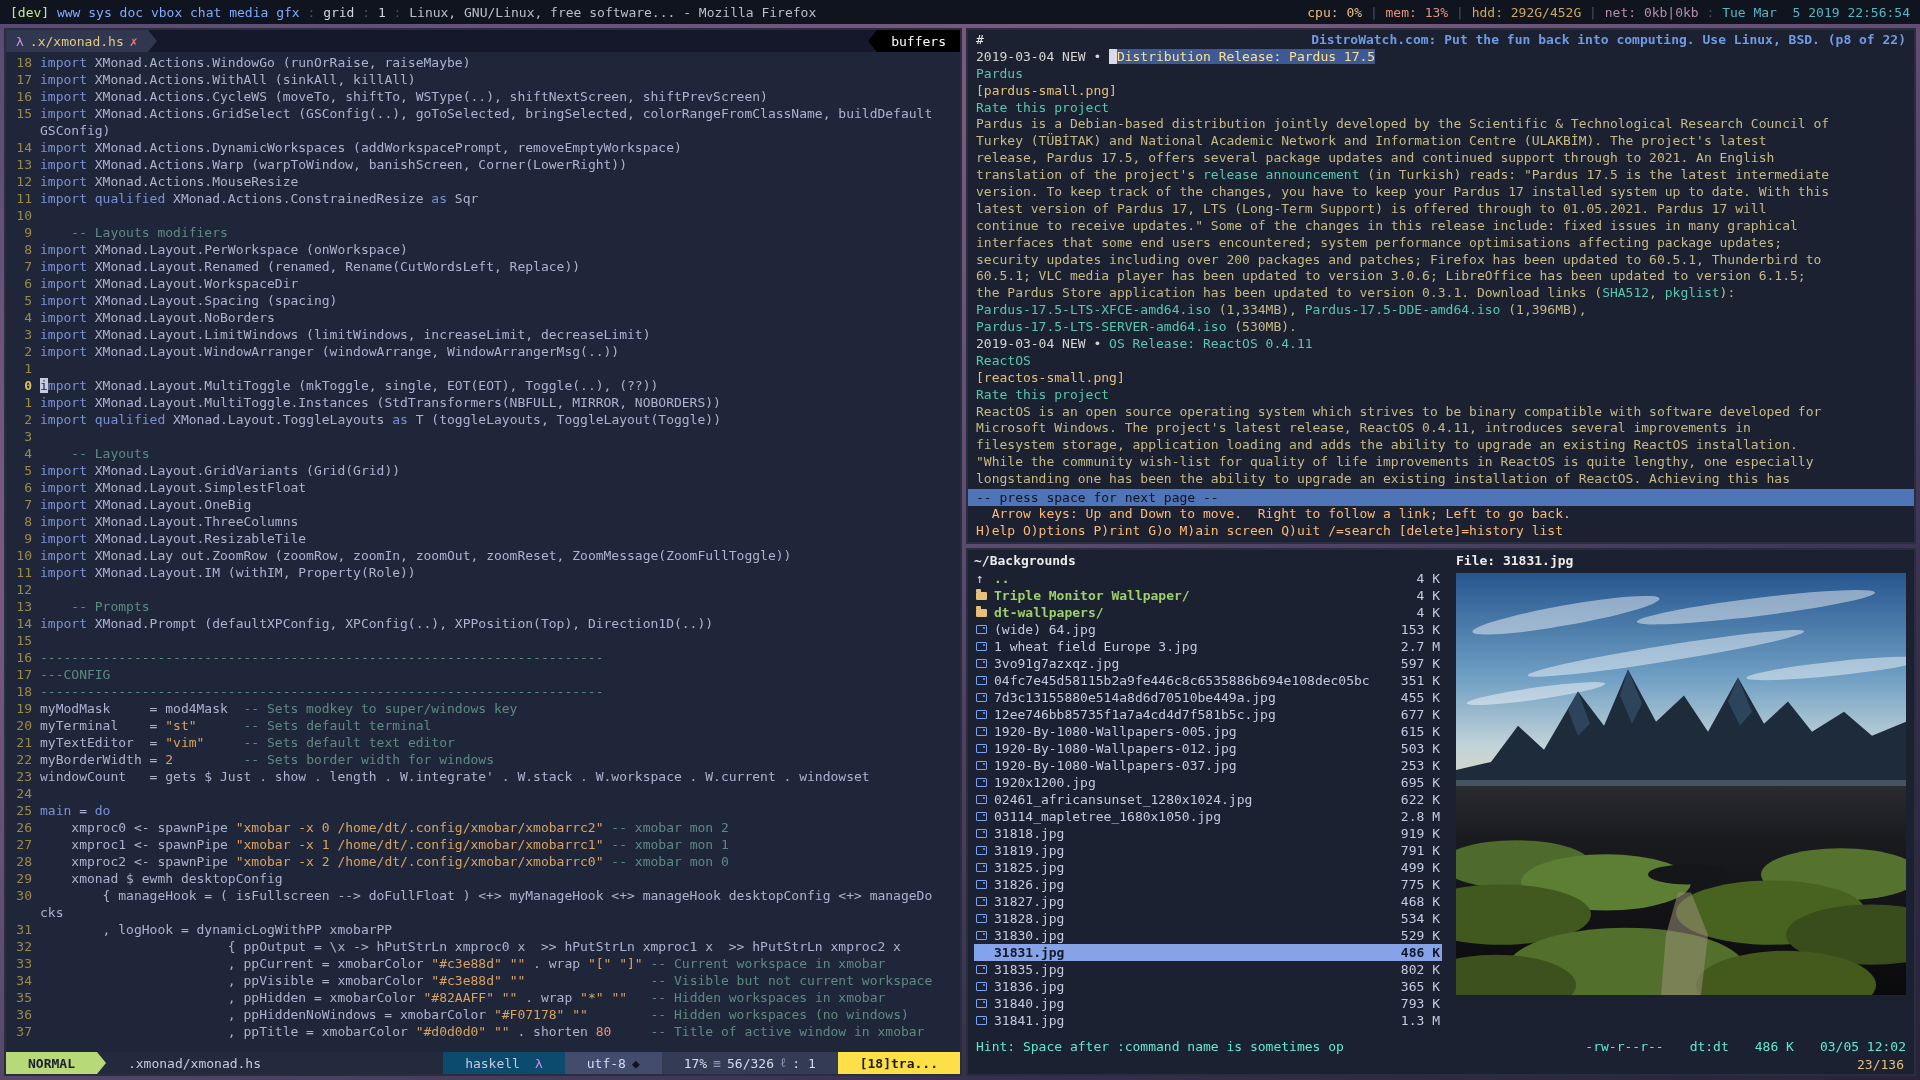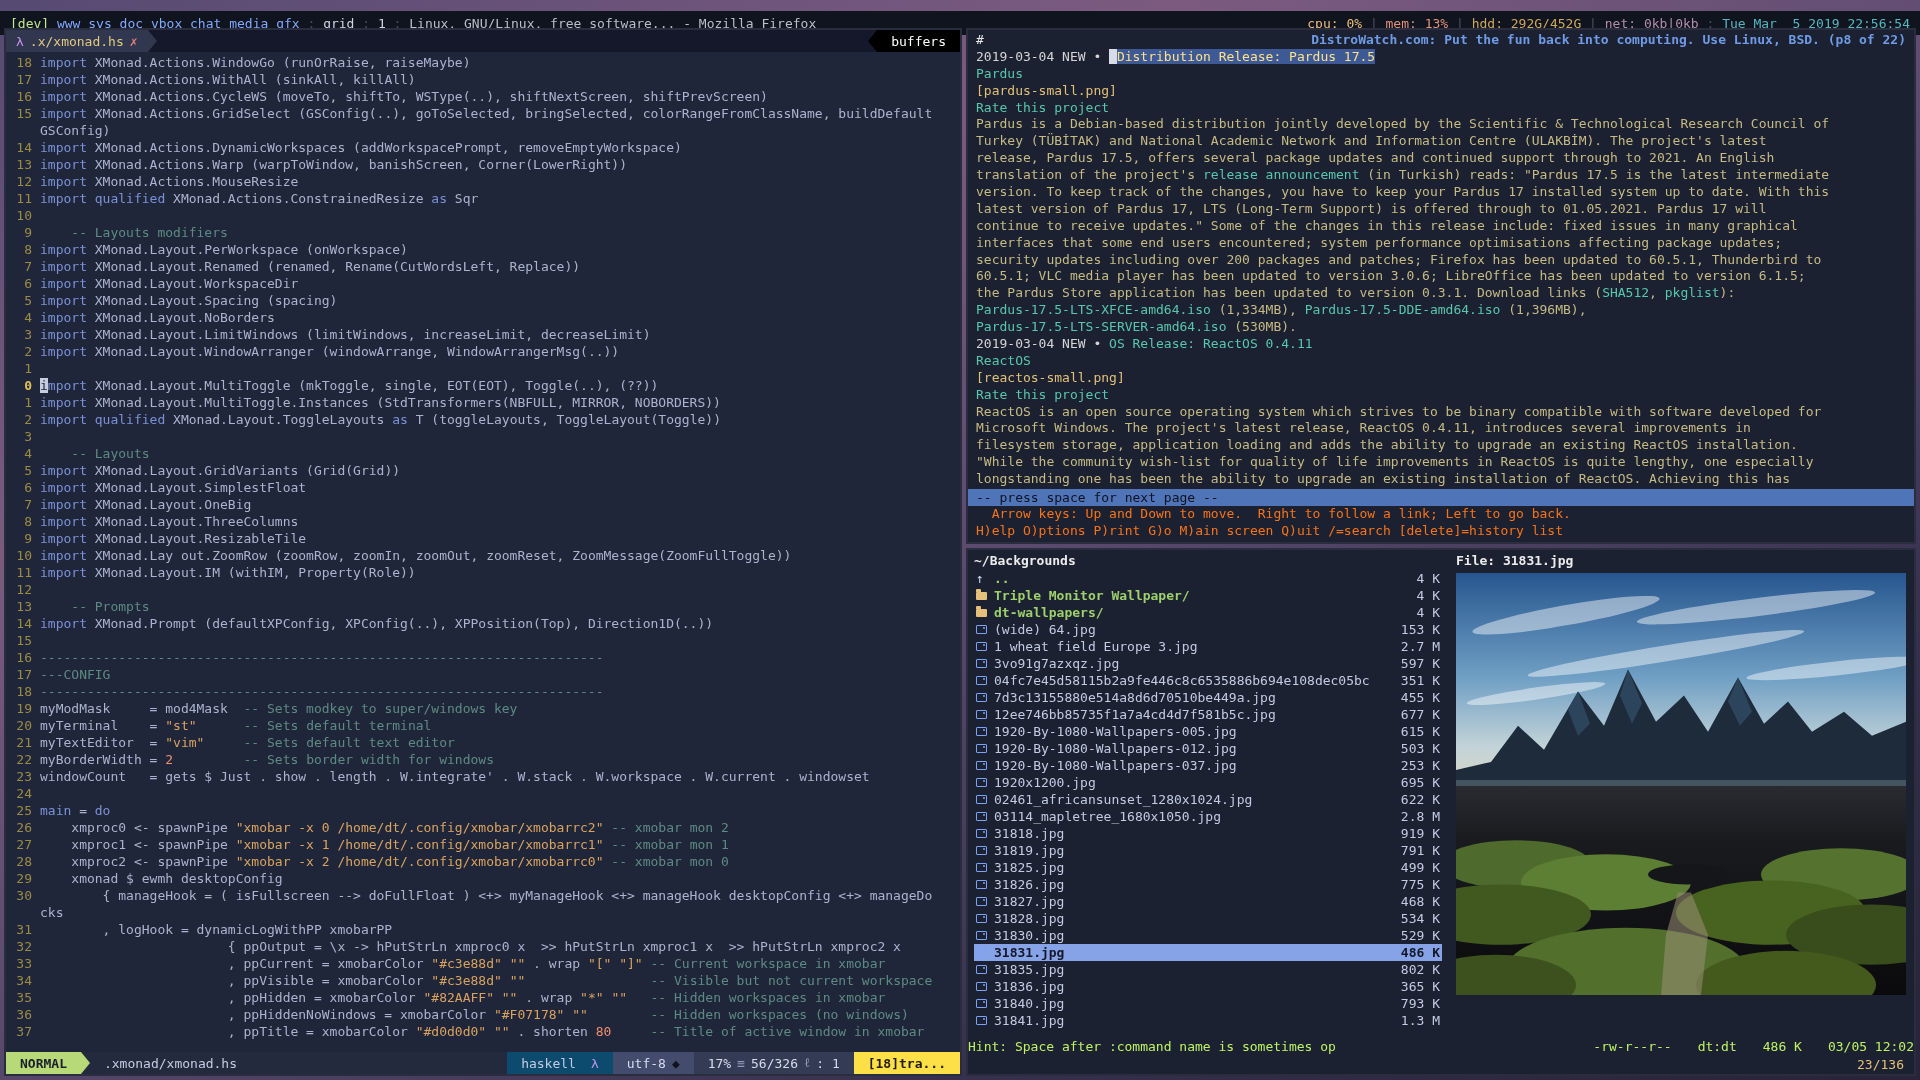--- a/index.html
+++ b/index.html
@@ -1,21 +1,21 @@
 <!DOCTYPE html>
 <html><head>
 <meta charset="utf-8">
 <style>
   *{margin:0;padding:0;box-sizing:border-box}
   html,body{width:1920px;height:1080px;overflow:hidden;background:#000}
   body{font-family:"DejaVu Sans Mono",monospace;font-size:13px;color:#a9b4d4}
   #desktop{position:absolute;inset:0;background:linear-gradient(155deg,#564a72 0%,#7c5a80 28%,#5a4a6e 52%,#35304c 78%,#272338 100%)}
 
   
-  .xmobar{position:absolute;left:0;top:11px;width:1920px;height:24px;background:#0f141f;display:flex;align-items:center;justify-content:space-between;padding:0 10px}
+  .xmobar{position:absolute;left:0;top:0;width:1920px;height:24px;background:#0f141f;display:flex;align-items:center;justify-content:space-between;padding:0 10px}
   .xmobar span{white-space:pre}
   .xm-left,.xm-right{display:flex;align-items:center;overflow:hidden;white-space:pre}
   .ws-current{color:#c3e88d}
   .ws-hidden{color:#82aaff}
   .xm-sep,.stat-sep{color:#4a5164}
   .xm-layout,.xm-count{color:#cfd6e6}
   .xm-title{color:#b9bfcc}
   .topbar-date{color:#56b6c2}
 
   
@@ -37,21 +37,21 @@
   .vim-num{width:34px;text-align:right;padding-right:8px;color:#9c8b45;flex:none}
   .vim-num.cur{color:#e0c059;font-weight:bold}
   .vim-code{white-space:pre;overflow:hidden}
   .tok-k{color:#7b91d6}
   .tok-s{color:#d8a35f}
   .tok-n{color:#ef8f6e}
   .tok-c{color:#5d8a82}
   .tok-x{color:#aab3cf}
   .vcursor{background:#c6cdE0;color:#20263a}
   .vim-status{position:absolute;left:0;right:0;bottom:0;height:22px;display:flex;background:#242a3d;align-items:stretch;overflow:hidden}
-  .seg{display:flex;align-items:center;padding:0 14px;white-space:pre}
+  .seg{display:flex;align-items:center;padding:0 22px;white-space:pre}
   .seg-mode{background:#b8d977;color:#1b1f2e;font-weight:bold}
   .pl-mode{width:0;height:0;border-top:11px solid transparent;border-bottom:11px solid transparent;border-left:9px solid #b8d977}
   .seg-file{color:#c3cbe3}
   .seg-fill{flex:1}
   .seg-ft{background:#0c4a6e;color:#c3cbe3;gap:15px}
   .ft-ic{color:#c792ea}
   .seg-enc{background:#434c6d;color:#d6dcef;gap:6px}
   .enc-ic{color:#10131d}
   .seg-info{background:#343b54;color:#d6dcef}
   .seg-info .sp{margin:0 6px;color:#8e97b5}
@@ -65,21 +65,21 @@
   .lx-title{color:#6f9be6;font-weight:bold}
   .lx-t{color:#c6ba85}
   .lx-l{color:#58c7ad}
   .lx-d{color:#d5d5d5}
   .lx-b{color:#d5d5d5}
   .lx-img{color:#e2c078}
   .lx-hl{background:#3d5a96;color:#ffe08a}
   .lx-cur{background:#d8dce8}
   .lynx-spacer{flex:1}
   .lynx-bar{flex:none;height:17px;line-height:17px;background:#4f74b8;color:#0d1220;margin:0 -8px;padding:0 8px;white-space:pre}
-  .lx-help{color:#f97316}
+  .lx-help{color:#fdba74}
 
   
   .vifm{display:flex;flex-direction:column;height:100%}
   .vifm-panes{flex:1;display:flex;overflow:hidden;padding-top:2px}
   .pane-left{width:480px;flex:none;padding:0 6px;overflow:hidden}
   .pane-right{flex:1;padding:0 8px;overflow:hidden}
   .pane-title{height:18px;line-height:18px;color:#ececec;font-weight:bold;white-space:pre}
   .f-row{display:flex;height:17px;line-height:17px;align-items:center;white-space:pre;color:#c3cbe3;padding:0 2px}
   .f-name{flex:1;overflow:hidden}
   .f-size{flex:none;padding-left:8px;color:#c3cbe3}
@@ -87,21 +87,21 @@
   .f-row.sel{background:#86a3e8;font-weight:bold}
   .f-row.sel,.f-row.sel .f-name,.f-row.sel .f-size{color:#141829}
   .ic{flex:none;display:inline-block;margin-right:7px}
   .ic-up{color:#c8d3f5;width:11px}
   .ic-folder{width:11px;height:8px;background:#e5c07b;border-radius:1px;position:relative;top:0}
   .ic-folder::before{content:"";position:absolute;top:-3px;left:0;width:5px;height:3px;background:#e5c07b;border-radius:1px 1px 0 0}
   .ic-img{width:11px;height:9px;border:1px solid #7aa2f7;border-radius:1px;position:relative}
   .ic-img::before{content:"";position:absolute;top:1px;right:1px;width:2px;height:2px;border-radius:50%;background:#7aa2f7}
   .preview-box{margin-top:3px;width:100%;height:422px;background:#10131c}
   .preview-box svg{width:100%;height:100%;display:block}
-  .vifm-status{flex:none;height:18px;line-height:18px;display:flex;padding:0 0;color:#bef264;white-space:pre;overflow:hidden}
+  .vifm-status{flex:none;height:18px;line-height:18px;display:flex;padding:0 8px;color:#5eead4;white-space:pre;overflow:hidden}
   .vifm-status .hint{flex:1;overflow:hidden}
   .vifm-status span+span{margin-left:26px}
   .vifm-pos{flex:none;height:18px;line-height:18px;text-align:right;padding:0 10px;color:#e2c078}
 </style>
 </head>
 <body>
 
 <div id="desktop">
 
   <div class="xmobar">

